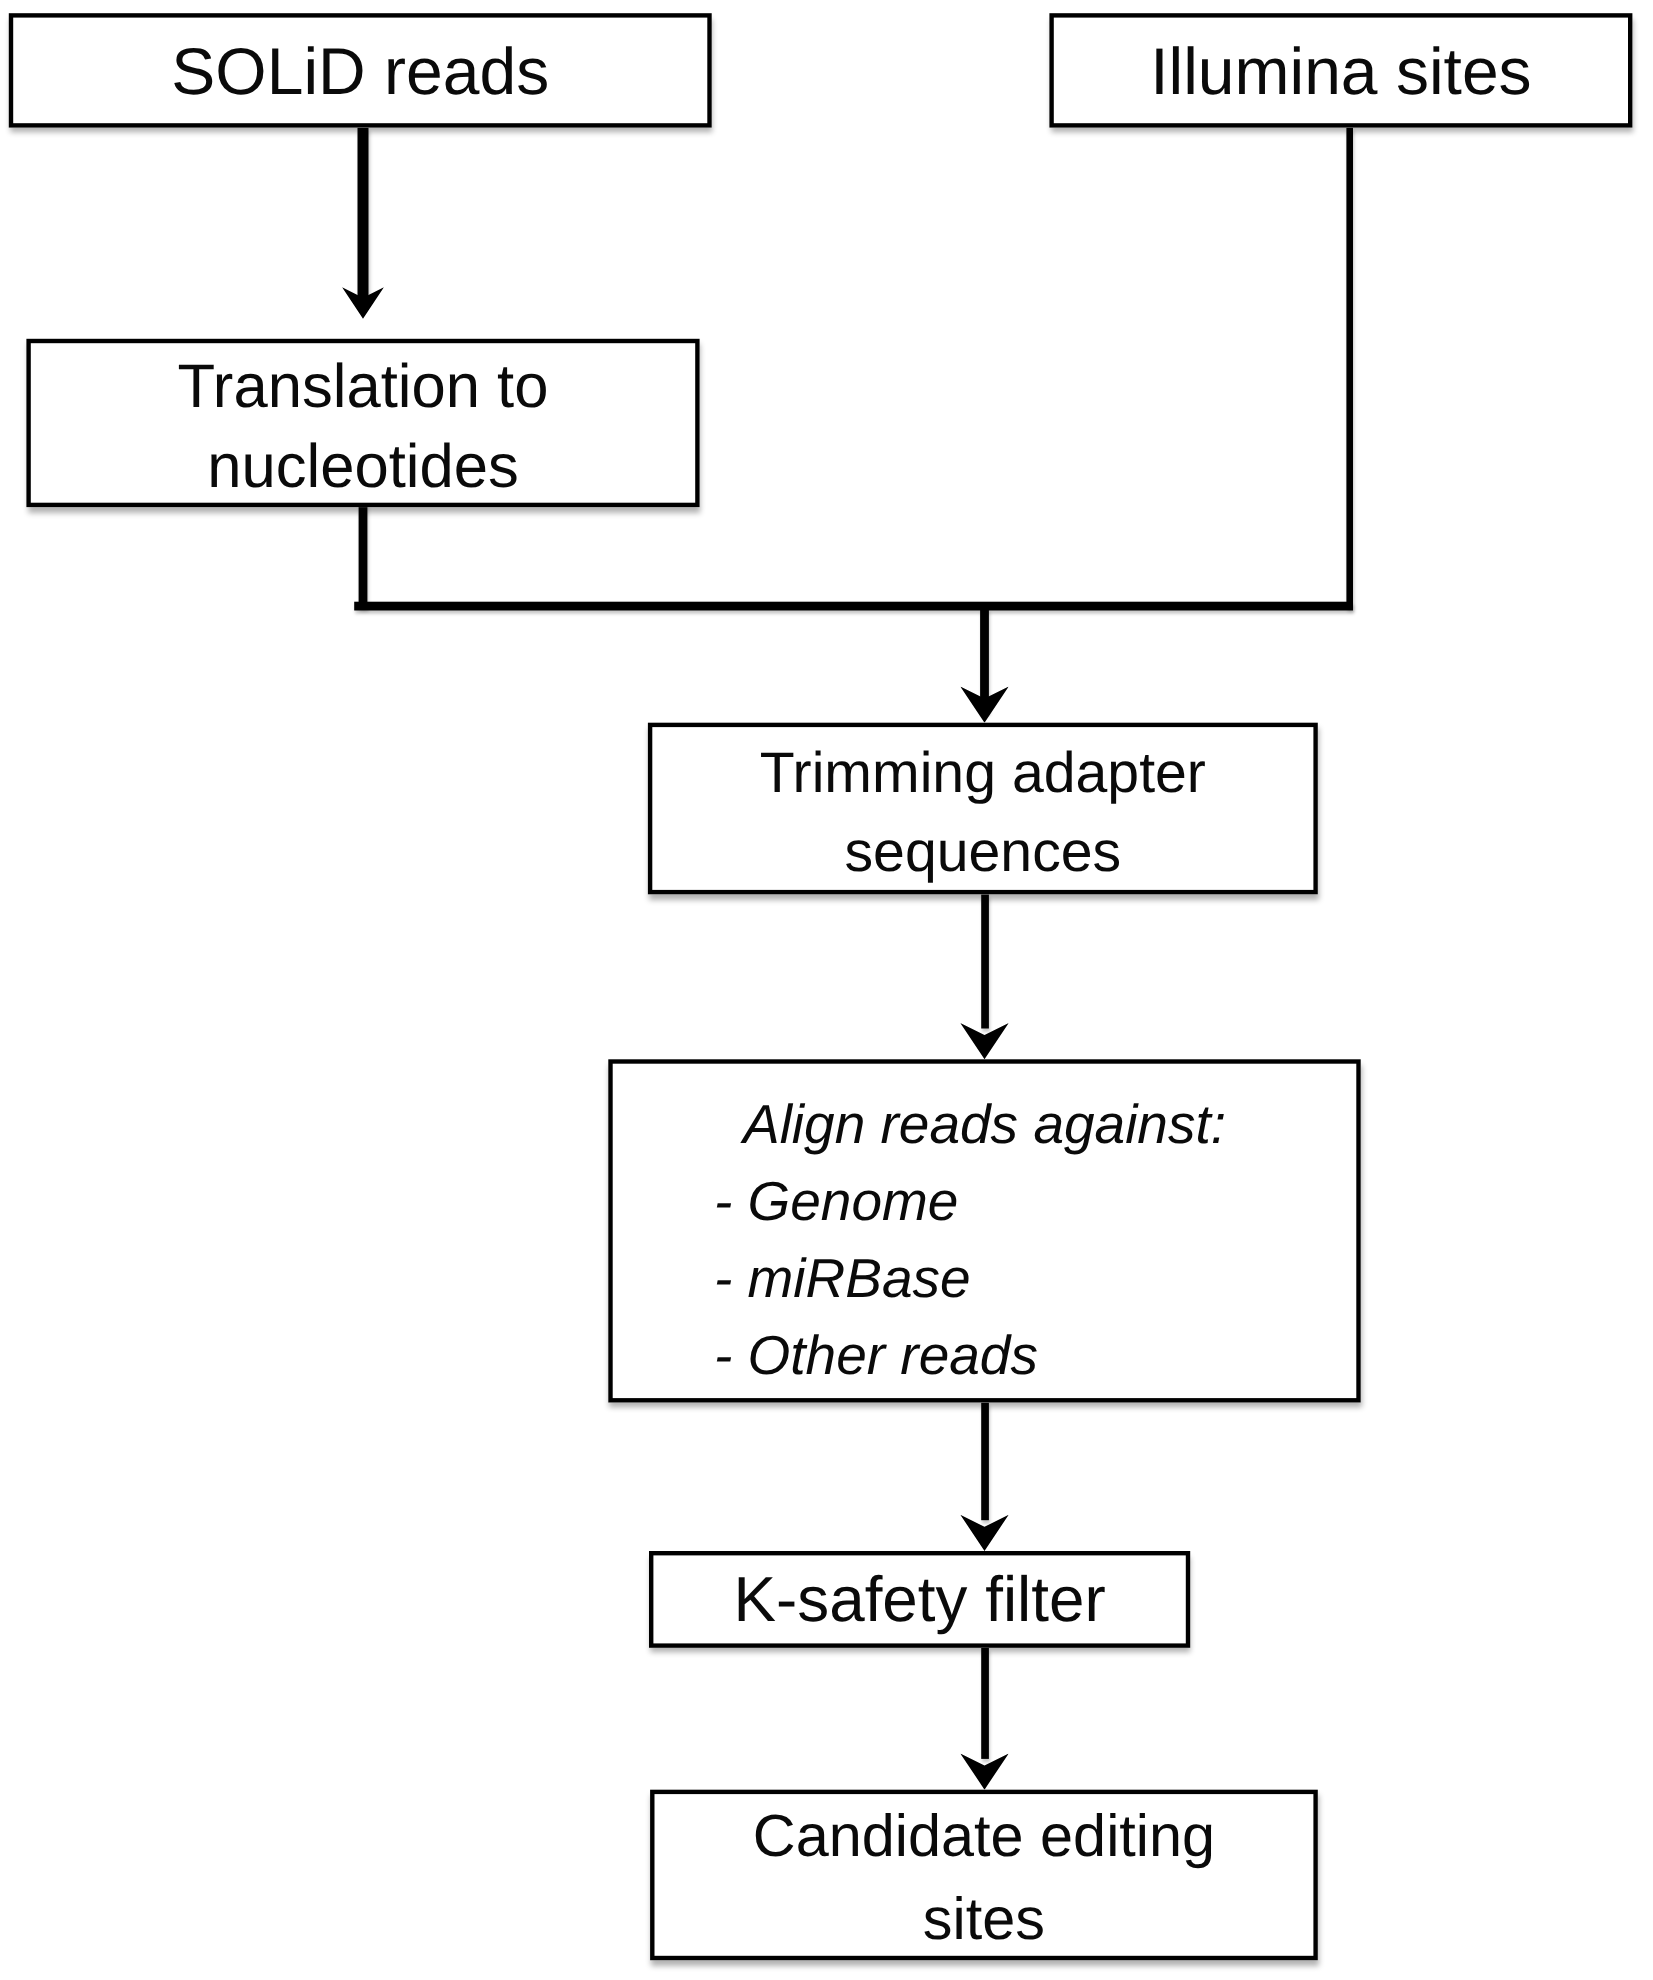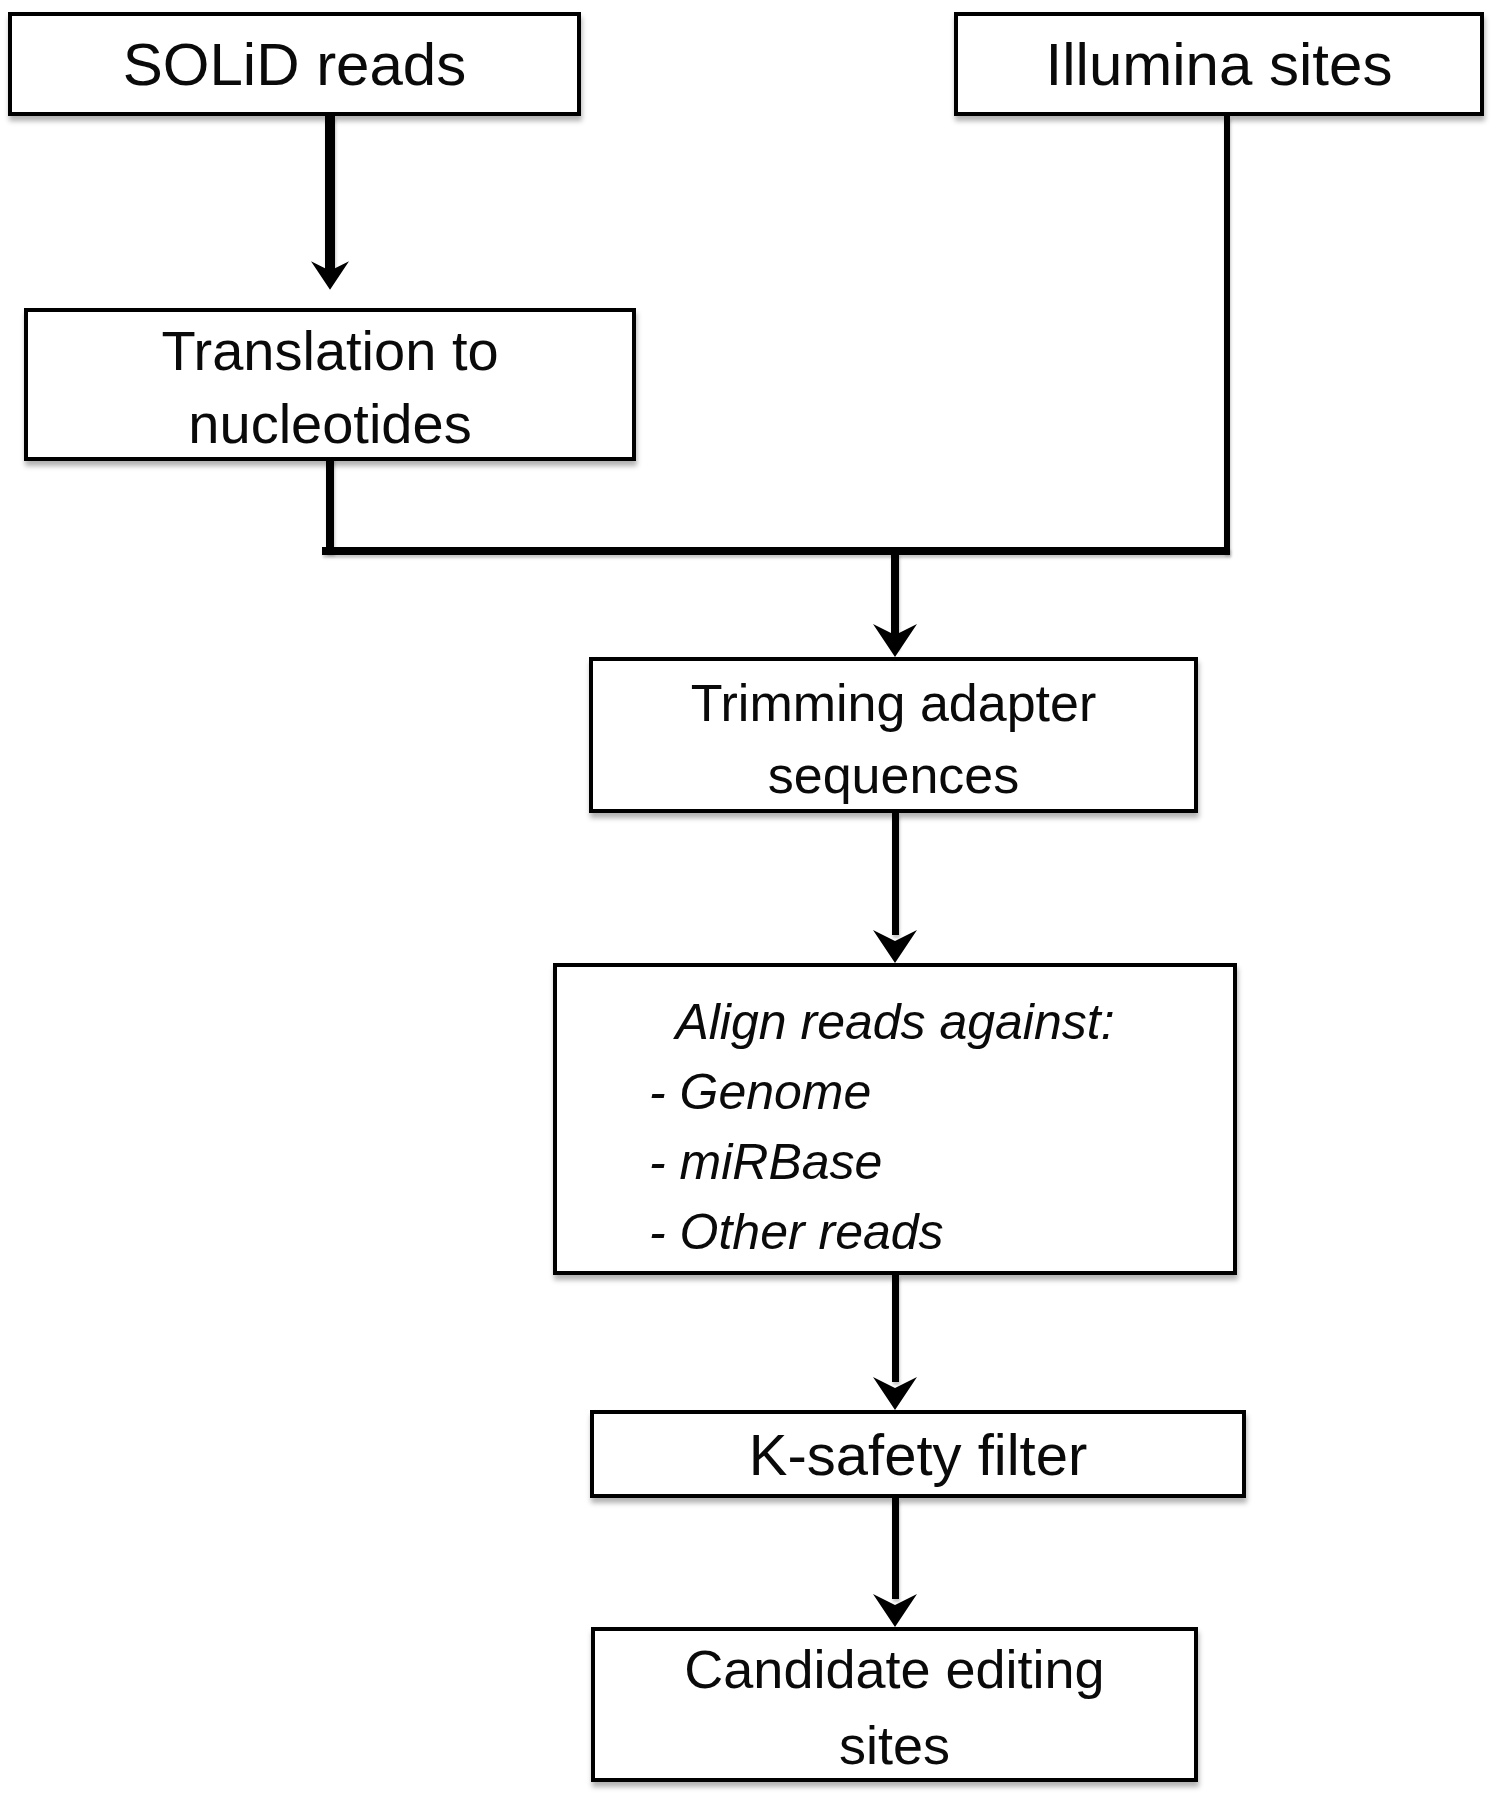--- a/index.html
+++ b/index.html
@@ -25,26 +25,26 @@
     text-align: center;
   }
   .box .vcenter {
     display: flex;
     align-items: center;
     justify-content: center;
     width: 100%;
     height: 100%;
   }
   
-  #box-solid       { left: 8px;   top: 12px;   width: 573px; height: 104px; font-size: 60px; }
+  #box-solid       { left: 8px;   top: 12px;   width: 639px; height: 104px; font-size: 60px; }
   #box-illumina    { left: 954px; top: 12px;   width: 530px; height: 104px; font-size: 60px; }
   #box-translation { left: 24px;  top: 308px;  width: 612px; height: 153px; font-size: 56px; line-height: 73px; padding-top: 2px; }
   #box-trimming    { left: 589px; top: 657px;  width: 609px; height: 156px; font-size: 52px; line-height: 72px; padding-top: 6px; }
   #box-align       { left: 553px; top: 963px;  width: 684px; height: 312px; font-size: 50px; line-height: 70px; padding-top: 20px; font-style: italic; }
-  #box-ksafety     { left: 590px; top: 1410px; width: 656px; height: 88px;  font-size: 58px; }
+  #box-ksafety     { left: 590px; top: 1410px; width: 492px; height: 88px;  font-size: 58px; }
   #box-candidate   { left: 591px; top: 1627px; width: 607px; height: 155px; font-size: 54px; line-height: 76px; padding-top: 0; }
 
   #box-align .align-title { text-align: center; }
   #box-align .align-item  { text-align: left; padding-left: 92px; }
 
   
   .shaft-v, .shaft-h {
     position: absolute;
     background: #000000;
     box-shadow: 1px 3px 3px rgba(0,0,0,0.22);

